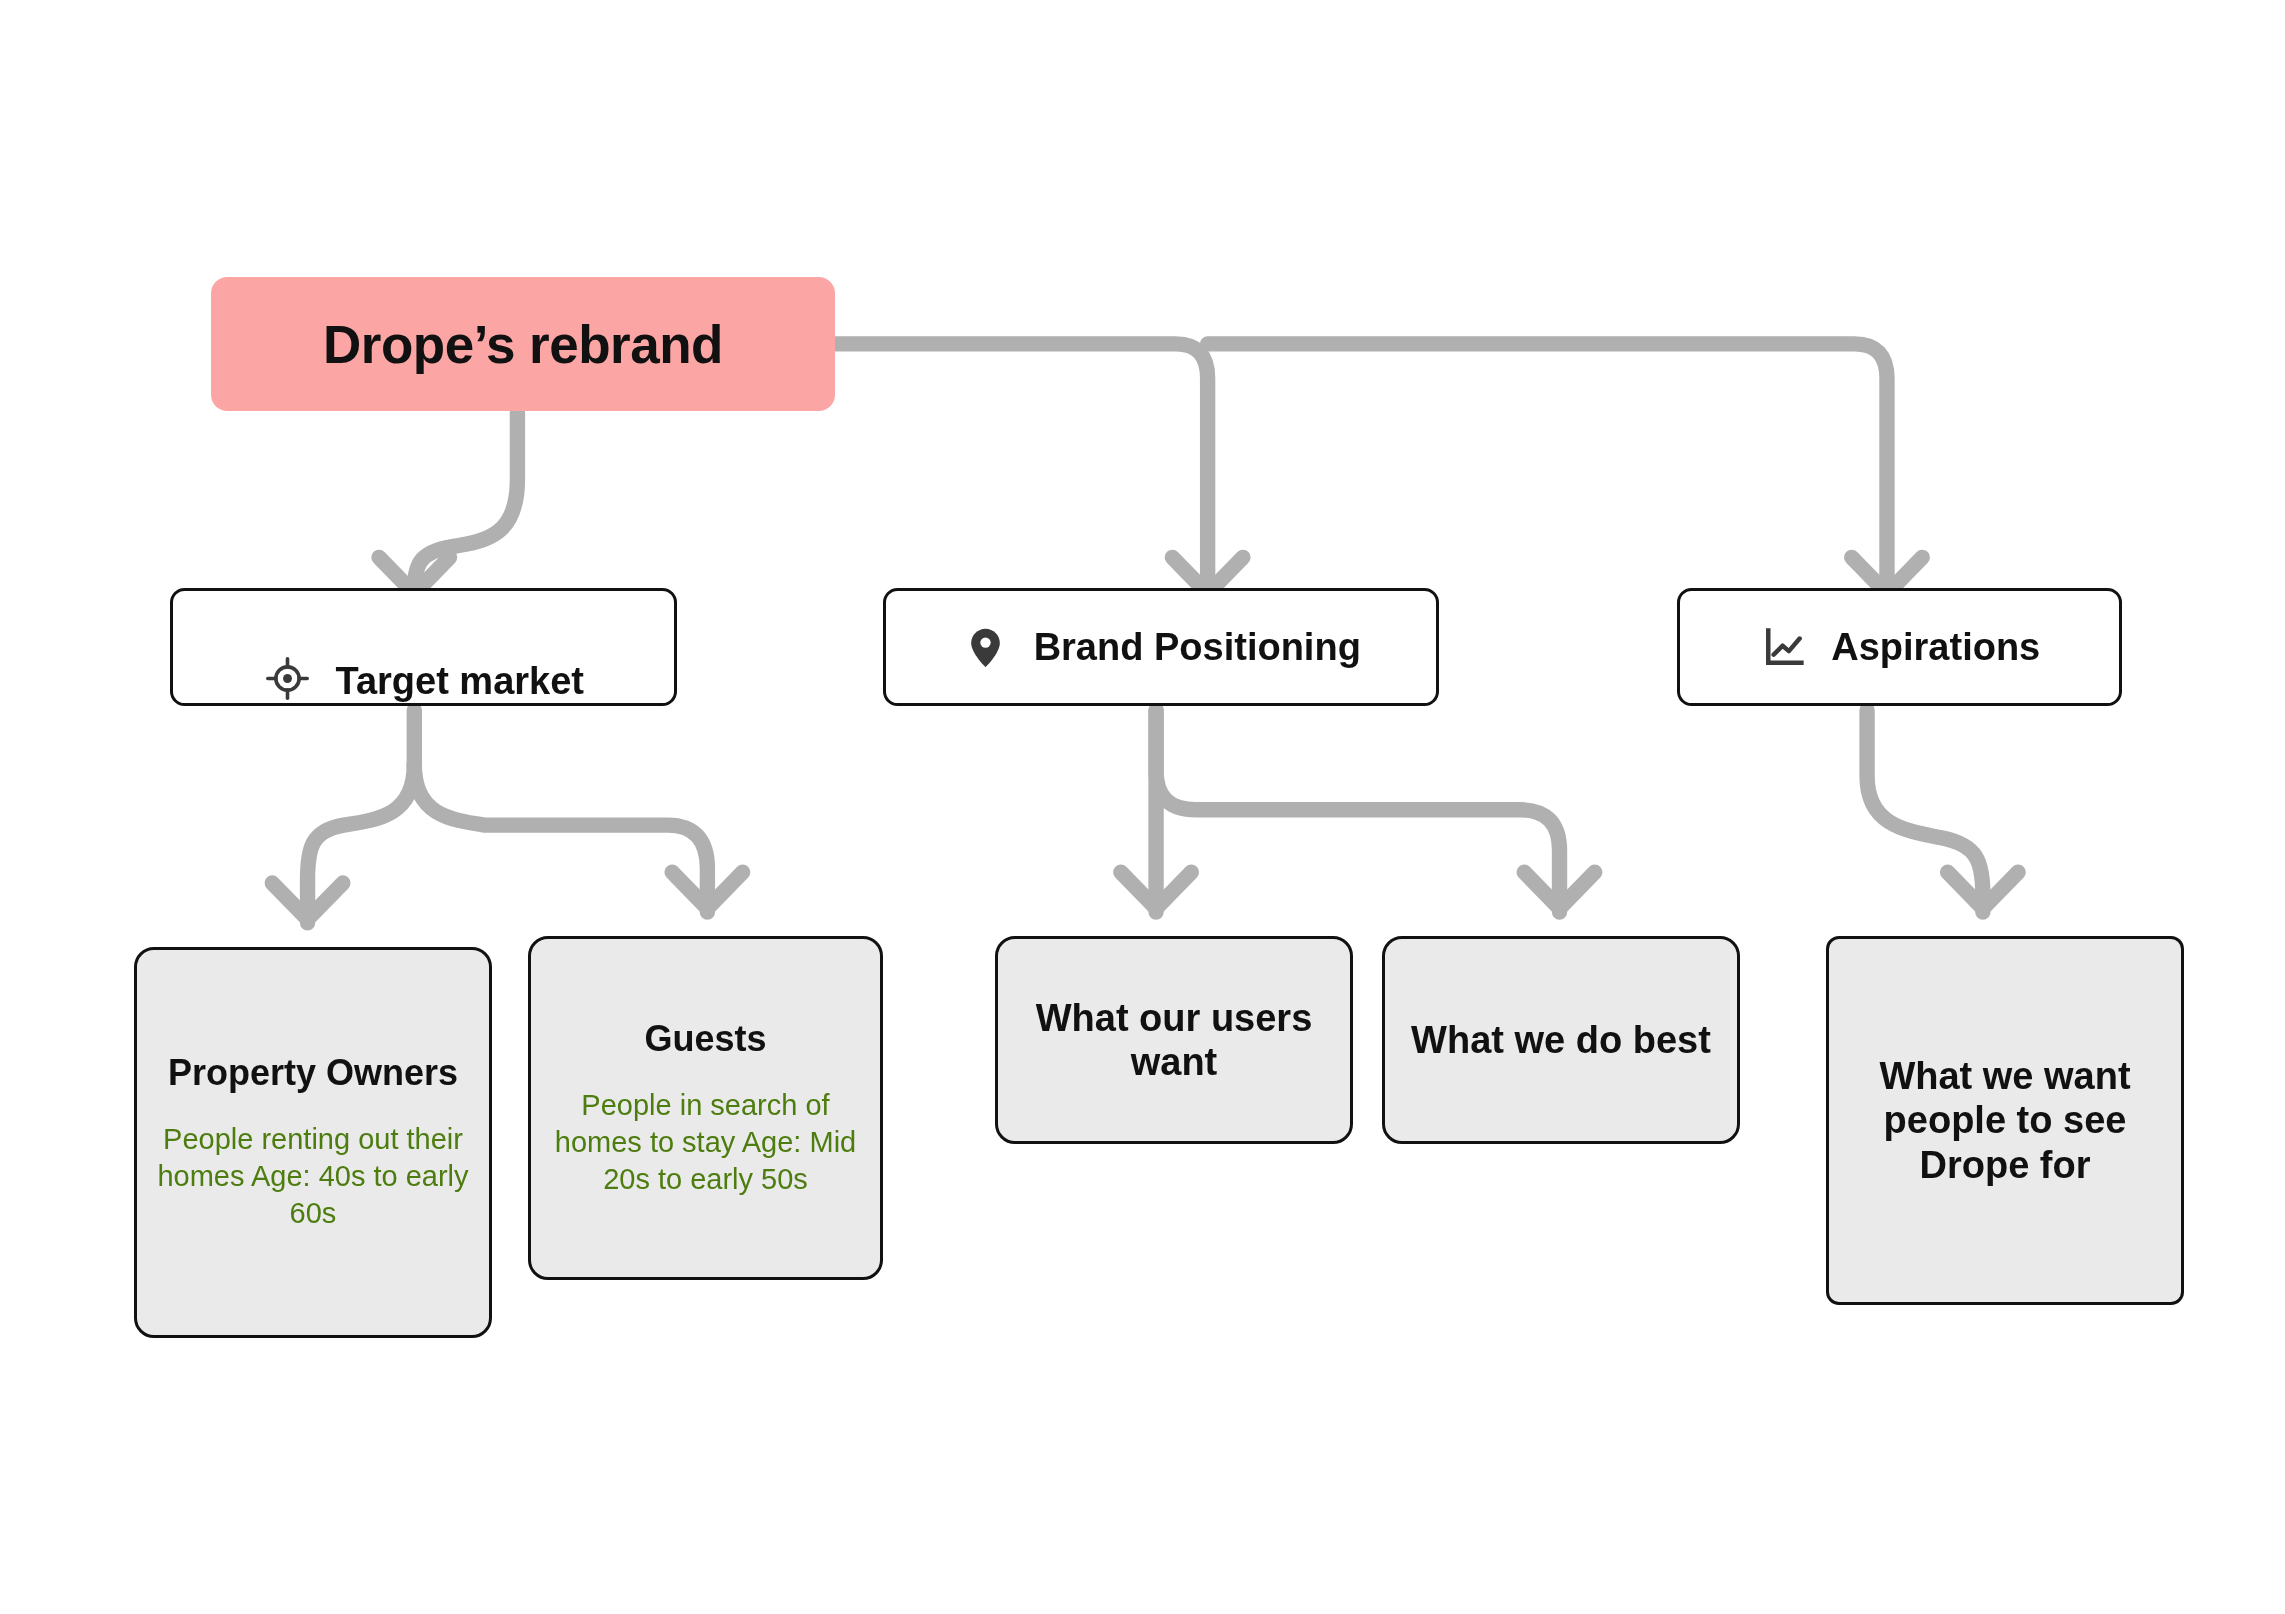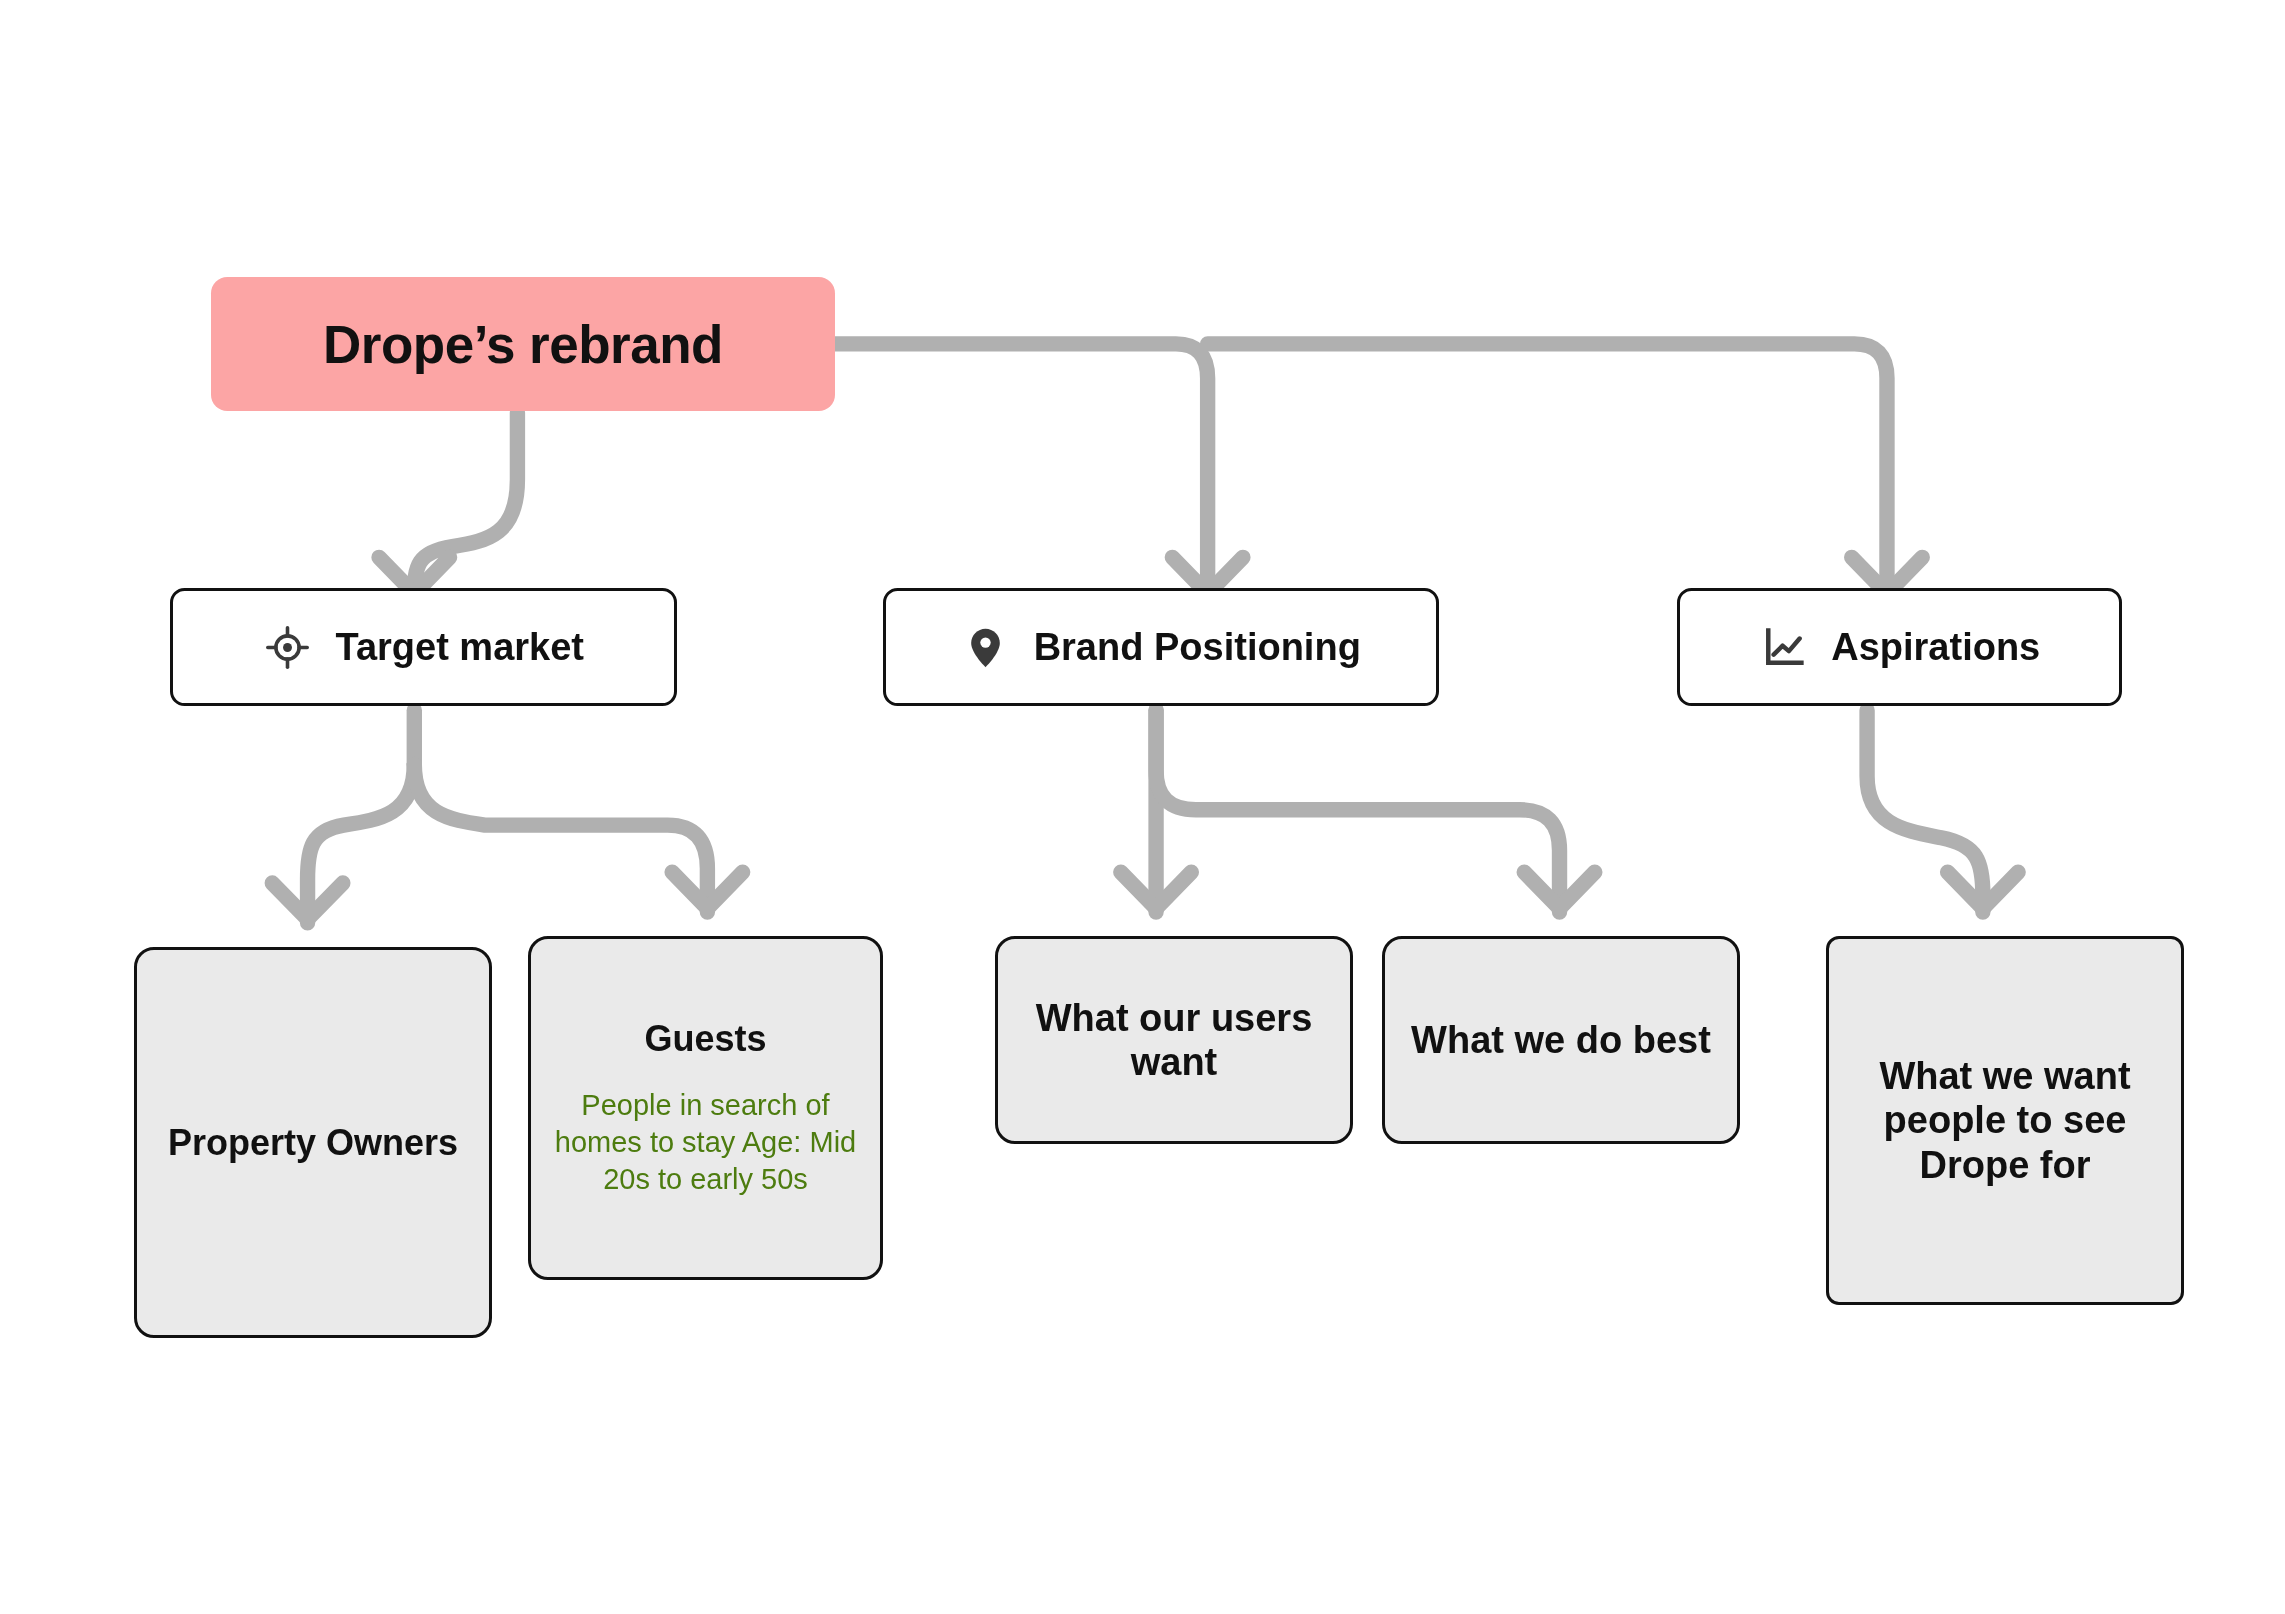--- a/index.html
+++ b/index.html
@@ -71,21 +71,21 @@
   }
   .cat-icon {
     display: flex;
     align-items: center;
     justify-content: center;
     width: 49px;
     height: 49px;
     flex: 0 0 auto;
   }
 
-  #node-target-market     { left: 170px;  width: 507px; }
+  #node-target-market     { left: 170px;  width: 507px; align-items: flex-end; }
   #node-brand-positioning { left: 883px;  width: 556px; }
   #node-aspirations       { left: 1677px; width: 445px; }
 
   
   .leaf-card {
     background: #EAEAEA;
     border: 3.6px solid #111111;
     border-radius: 20px;
     flex-direction: column;
     align-items: center;
@@ -194,20 +194,21 @@
       <svg viewBox="0 0 48 48" width="43" height="43" aria-hidden="true">
         <polyline points="7,5 7,41 44,41" fill="none" stroke="#3A3A3A" stroke-width="5" stroke-linecap="square" stroke-linejoin="miter"></polyline>
         <polyline points="13,32 23,22 30,28 42,14" fill="none" stroke="#3A3A3A" stroke-width="5" stroke-linecap="round" stroke-linejoin="round"></polyline>
       </svg>
     </span>
     <span class="cat-label">Aspirations</span>
   </div>
 
   <div class="node leaf-card" id="card-property-owners">
     <div class="leaf-title">Property Owners</div>
+    <div class="leaf-body">People renting out their homes Age: 40s to early 60s</div>
   </div>
 
   <div class="node leaf-card" id="card-guests">
     <div class="leaf-title">Guests</div>
     <div class="leaf-body">People in search of homes to stay Age: Mid 20s to early 50s</div>
   </div>
 
   <div class="node leaf-card" id="card-users-want">
     <div class="leaf-title only">What our users want</div>
   </div>

